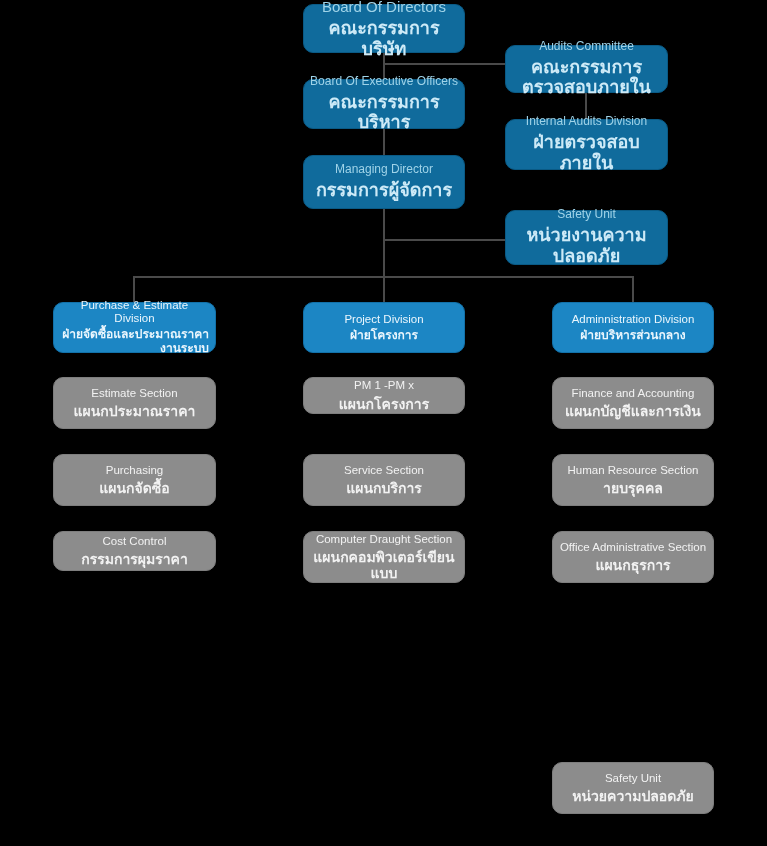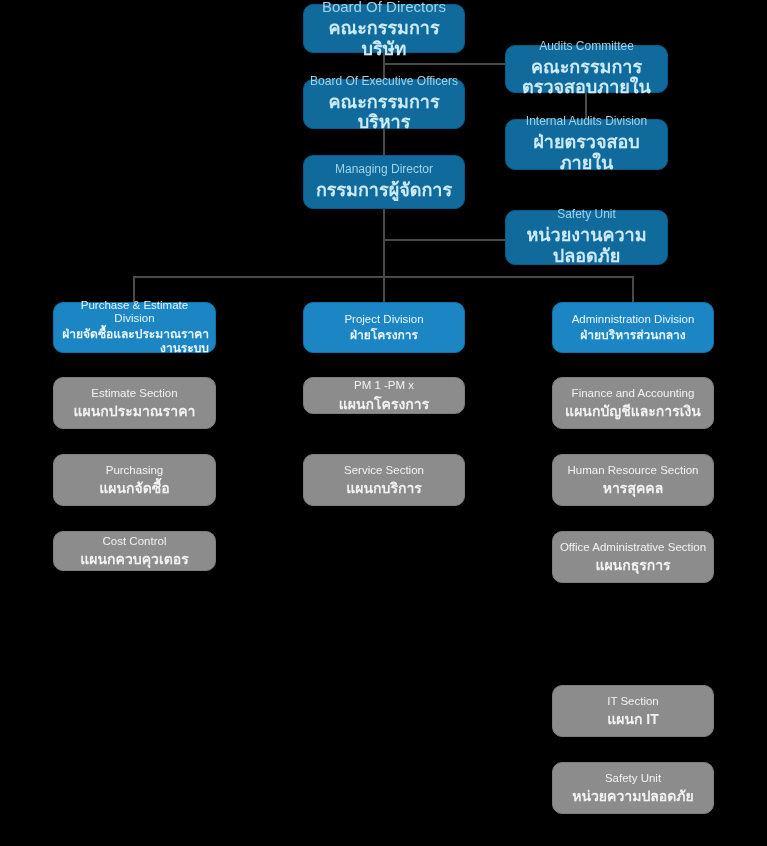--- a/index.html
+++ b/index.html
@@ -102,53 +102,53 @@
     <div class="th">แผนกประมาณราคา</div>
   </div>
 
   <div class="node section" style="left:53px;top:454px;width:163px;height:52px">
     <div class="en">Purchasing</div>
     <div class="th">แผนกจัดซื้อ</div>
   </div>
 
   <div class="node section" style="left:53px;top:531px;width:163px;height:40px">
     <div class="en">Cost Control</div>
-    <div class="th">แผนกควบคุวเตอร</div>
+    <div class="th">กรรมการผุมราคา</div>
   </div>
 
   <div class="node section" style="left:303px;top:377px;width:162px;height:37px">
     <div class="en">PM 1 -PM x</div>
     <div class="th">แผนกโครงการ</div>
   </div>
 
   <div class="node section" style="left:303px;top:454px;width:162px;height:52px">
     <div class="en">Service Section</div>
     <div class="th">แผนกบริการ</div>
   </div>
 
+  <div class="node section" style="left:303px;top:531px;width:162px;height:52px">
+    <div class="en">Computer Draught Section</div>
+    <div class="th">แผนกคอมพิวเตอร์เขียนแบบ</div>
+  </div>
 
   <div class="node section" style="left:552px;top:377px;width:162px;height:52px">
     <div class="en">Finance and Accounting</div>
     <div class="th">แผนกบัญชีและการเงิน</div>
   </div>
 
   <div class="node section" style="left:552px;top:454px;width:162px;height:52px">
     <div class="en">Human Resource Section</div>
-    <div class="th">หารสุคคล</div>
+    <div class="th">ายบรุคคล</div>
   </div>
 
   <div class="node section" style="left:552px;top:531px;width:162px;height:52px">
     <div class="en">Office Administrative Section</div>
     <div class="th">แผนกธุรการ</div>
   </div>
 
 
-  <div class="node section" style="left:552px;top:685px;width:162px;height:52px">
-    <div class="en">IT Section</div>
-    <div class="th">แผนก IT</div>
-  </div>
 
   <div class="node section" style="left:552px;top:762px;width:162px;height:52px">
     <div class="en">Safety Unit</div>
     <div class="th">หน่วยความปลอดภัย</div>
   </div>
 
 </div>
 
 </body></html>

